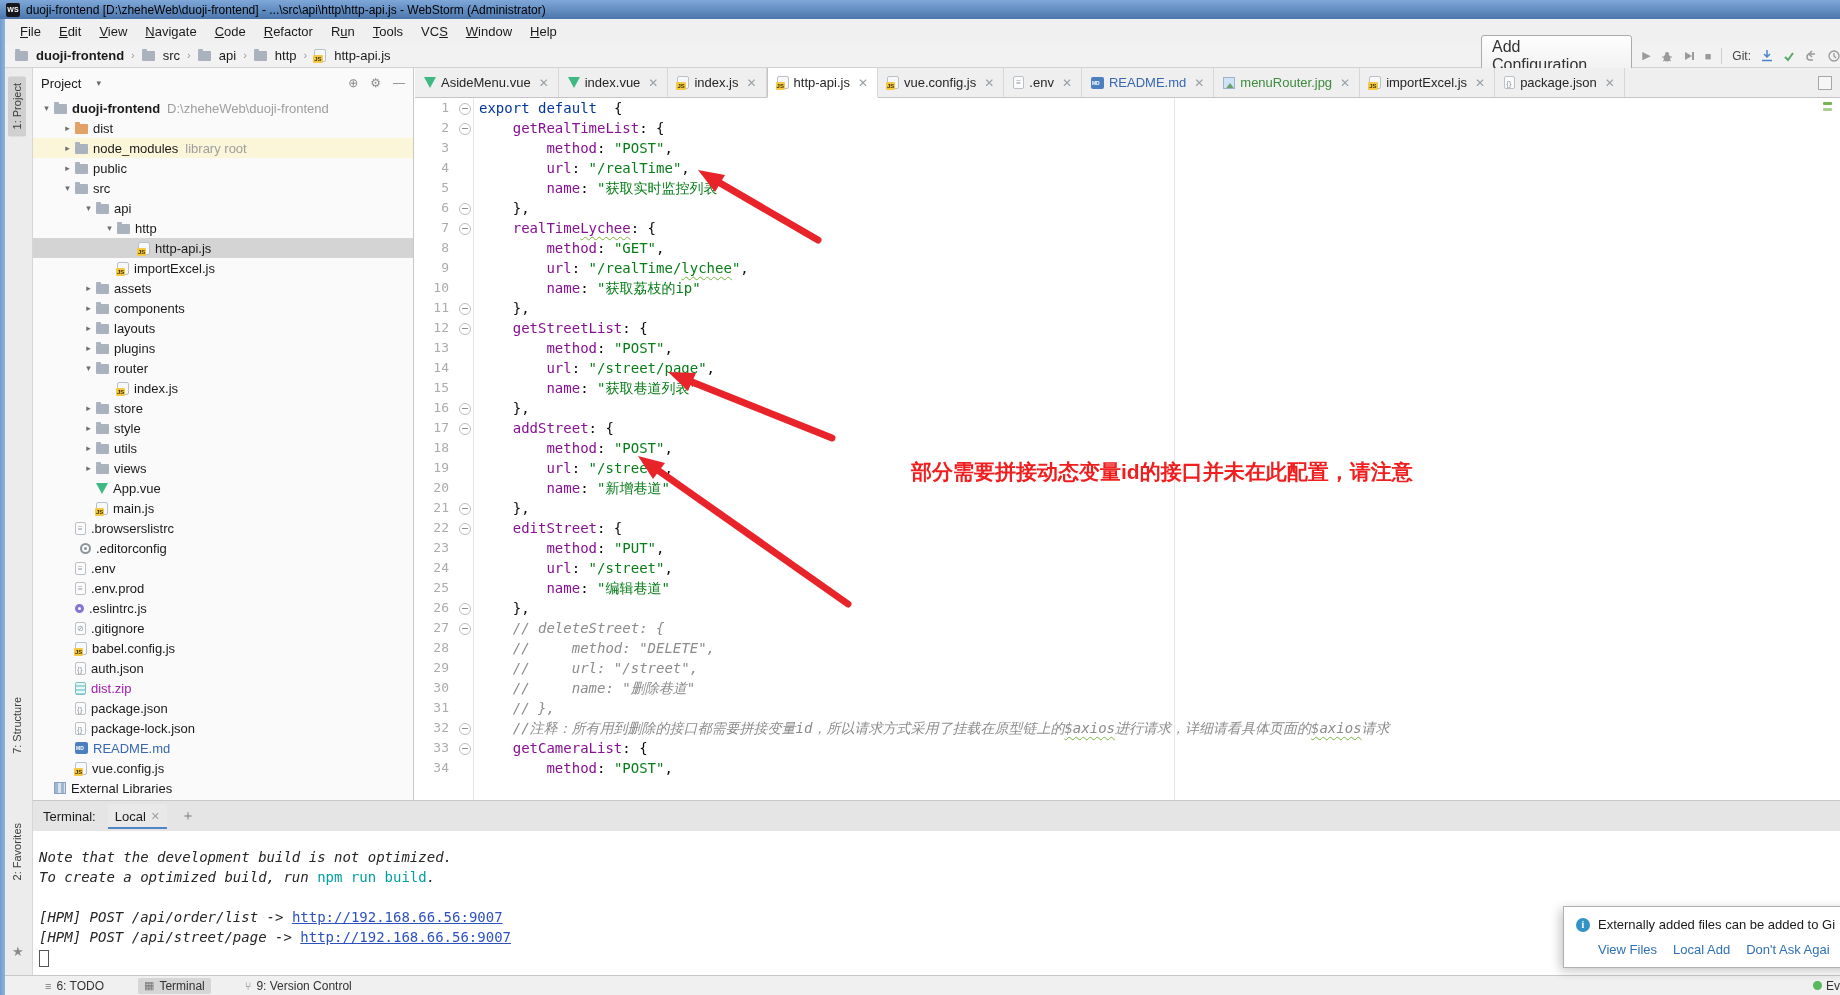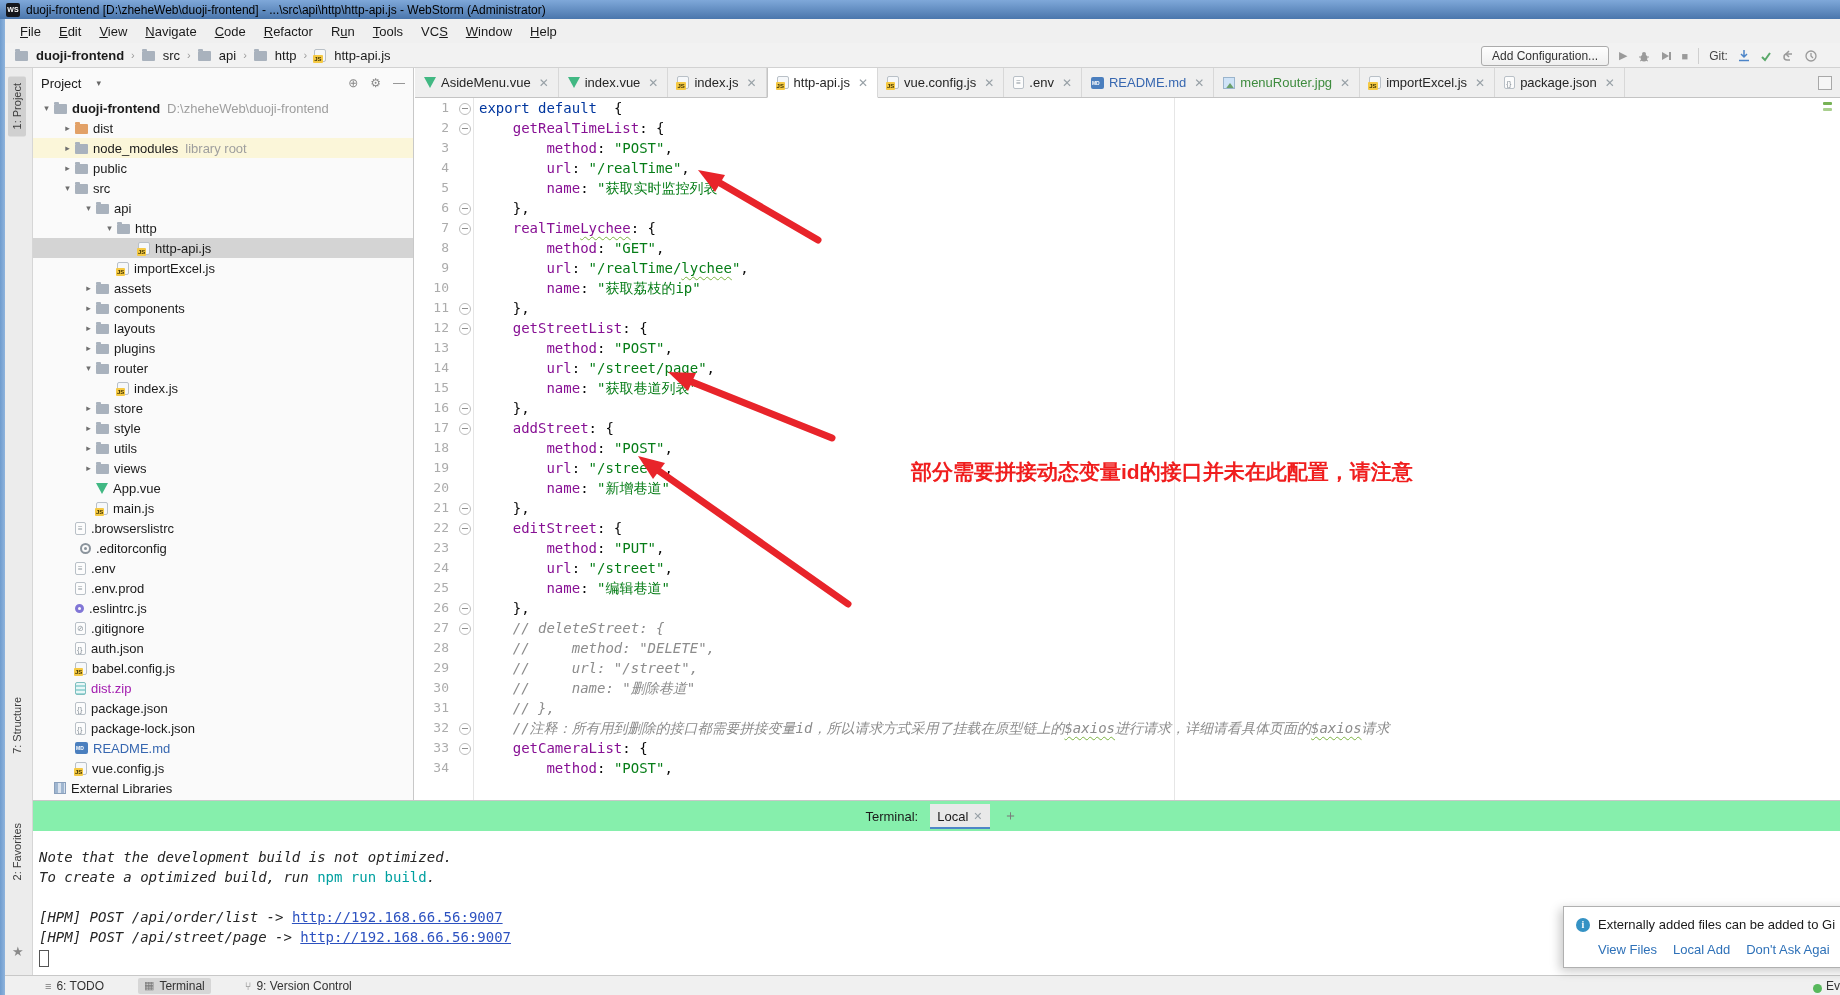--- a/index.html
+++ b/index.html
@@ -18,21 +18,21 @@
   .menu-item{padding:3px 9px;}
   .menu-item u{text-decoration:underline;}
   #toolbarrow{position:absolute;left:5px;top:43px;width:1835px;height:25px;background:#f2f2f2;
     border-bottom:1px solid #d2d2d2;box-sizing:border-box;font-size:13px;}
   #crumbs{position:absolute;left:8px;top:0;height:24px;display:flex;align-items:center;gap:4px;}
   .crumb{display:flex;align-items:center;gap:4px;padding:1px 2px;}
   .crumb .b{font-weight:bold;}
   .crumb-sep{color:#9a9a9a;font-size:11px;padding:0 1px;}
   #toolbtns{position:absolute;left:1476px;top:1px;height:23px;display:flex;align-items:center;gap:10px;}
   .addcfg{border:1px solid #ababab;border-radius:3px;background:linear-gradient(#fefefe,#efefef);
-    padding:2px 10px;font-size:12px;color:#333;}
+    padding:2px 10px;font-size:16px;color:#333;}
   .tbi{color:#9a9a9a;font-size:11px;display:flex;align-items:center;}
   .tb-divider{width:1px;height:16px;background:#cfcfcf;}
   .gitlabel{color:#444;font-size:12px;}
   
   #leftstrip{position:absolute;left:5px;top:68px;width:28px;height:907px;background:#ececec;
     border-right:1px solid #d6d6d6;box-sizing:border-box;}
   .vt{position:absolute;left:3px;writing-mode:vertical-rl;transform:rotate(180deg);
     font-size:11px;color:#3c3c3c;padding:7px 3px;border-radius:2px;white-space:nowrap;}
   .vt.active{background:#d0d0d0;}
   .strip-star{position:absolute;left:7px;color:#8a8a8a;font-size:13px;}
@@ -99,38 +99,38 @@
   #marginline{position:absolute;left:759px;top:0;bottom:0;width:1px;background:#e6e6e6;}
   #inspect{position:absolute;right:6px;top:4px;width:12px;height:14px;}
   #inspect .g1{position:absolute;left:1px;top:0;width:9px;height:3px;background:#77b255;border-radius:1px;}
   #inspect .g2{position:absolute;left:1px;top:6px;width:9px;height:3px;background:#a9cf8e;border-radius:1px;}
   #annotation{position:absolute;left:496px;top:360px;font-size:21px;font-weight:bold;color:#f01e1e;
     font-family:"Liberation Sans",sans-serif;white-space:nowrap;}
   #arrows{position:absolute;left:0;top:0;width:1840px;height:995px;pointer-events:none;z-index:5;}
   
   #terminal{position:absolute;left:33px;top:800px;width:1807px;height:175px;background:#fff;
     border-top:1px solid #c8c8c8;box-sizing:border-box;}
-  #termhdr{height:30px;display:flex;align-items:center;padding-left:10px;font-size:13px;background:#86efac;justify-content:center;}
+  #termhdr{height:30px;display:flex;align-items:center;padding-left:10px;font-size:13px;background:#e5e5e5;}
   .ttab{margin-left:12px;padding:5px 7px 3px 7px;border-bottom:2px solid #4e86c6;background:#e9e9e9;display:flex;gap:5px;align-items:center;}
   .ttab .x{color:#97a0a6;font-size:11px;}
   .tplus{margin-left:14px;color:#7a7a7a;font-size:14px;}
   #termbody{position:absolute;left:6px;top:46px;right:0;bottom:0;font-family:"DejaVu Sans Mono",monospace;font-size:14px;}
   .tl{height:20px;line-height:20px;white-space:pre;}
   .tm-t{color:#262626;font-style:italic;}
   .tm-cy{color:#00a0a0;}
   .tm-lnk{color:#2d52c0;text-decoration:underline;}
   #cursor{width:8px;height:15px;border:1px solid #555;margin-top:3px;}
   
   #statusbar{position:absolute;left:5px;top:975px;width:1835px;height:20px;background:#f0f0f0;
     border-top:1px solid #c8c8c8;box-sizing:border-box;display:flex;align-items:center;gap:28px;
     padding-left:34px;font-size:12px;color:#333;}
   .sb-item{display:flex;align-items:center;gap:5px;padding:1px 6px;border-radius:2px;}
   .sb-item.active{background:#d6d6d6;}
   .sb-ic{color:#777;font-size:11px;}
-  #sb-right{position:absolute;right:0px;display:flex;align-items:flex-end;gap:4px;}
+  #sb-right{position:absolute;right:0px;display:flex;align-items:center;gap:4px;}
   .evdot{width:9px;height:9px;border-radius:50%;background:#57b85c;}
   
   #notification{position:absolute;left:1563px;top:906px;width:320px;height:62px;background:#fff;
     border:1px solid #b0b0b0;box-shadow:-3px 3px 10px rgba(0,0,0,.22);z-index:6;font-size:13px;box-sizing:border-box;}
   #notif-row1{display:flex;align-items:center;gap:8px;padding:10px 10px 2px 12px;white-space:nowrap;}
   .info-ic{width:14px;height:14px;border-radius:50%;background:#3592c4;color:#fff;font:bold 10px "Liberation Serif",serif;
     display:flex;align-items:center;justify-content:center;flex:none;}
   #notif-links{display:flex;gap:16px;margin:8px 0 0 34px;color:#2e71b8;white-space:nowrap;}
 </style>
 </head>
@@ -380,27 +380,27 @@
           <span class="i i-eslint"></span>
           <span class="lbl">.eslintrc.js</span>
         </div>
         <div class="tree-row" style="padding-left: 27px;">
           <span class="chev"></span>
           <span class="i i-txt ig"></span>
           <span class="lbl">.gitignore</span>
         </div>
         <div class="tree-row" style="padding-left: 27px;">
           <span class="chev"></span>
+          <span class="i i-js"></span>
+          <span class="lbl">babel.config.js</span>
+        </div>
+        <div class="tree-row" style="padding-left: 27px;">
+          <span class="chev"></span>
           <span class="i i-json"></span>
           <span class="lbl">auth.json</span>
-        </div>
-        <div class="tree-row" style="padding-left: 27px;">
-          <span class="chev"></span>
-          <span class="i i-js"></span>
-          <span class="lbl">babel.config.js</span>
         </div>
         <div class="tree-row" style="padding-left: 27px;">
           <span class="chev"></span>
           <span class="i i-zip"></span>
           <span class="lbl" style="color: #a21caf;">dist.zip</span>
         </div>
         <div class="tree-row" style="padding-left: 27px;">
           <span class="chev"></span>
           <span class="i i-json"></span>
           <span class="lbl">package.json</span>

